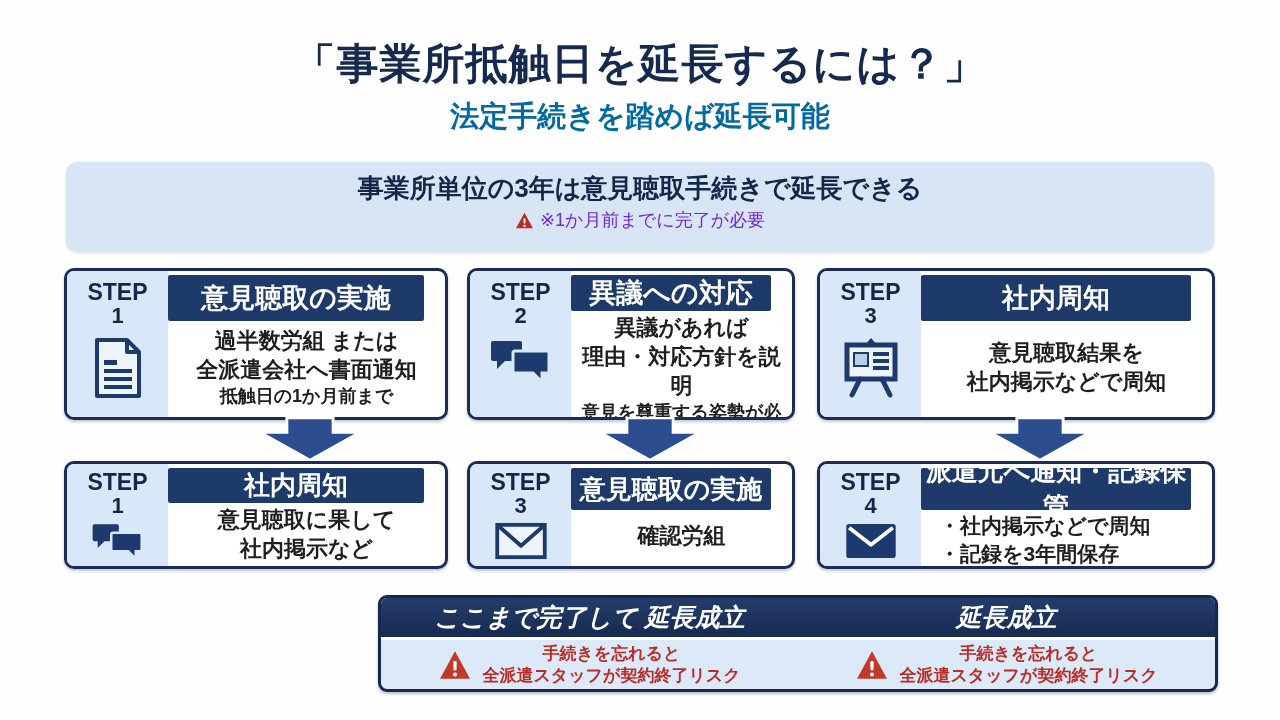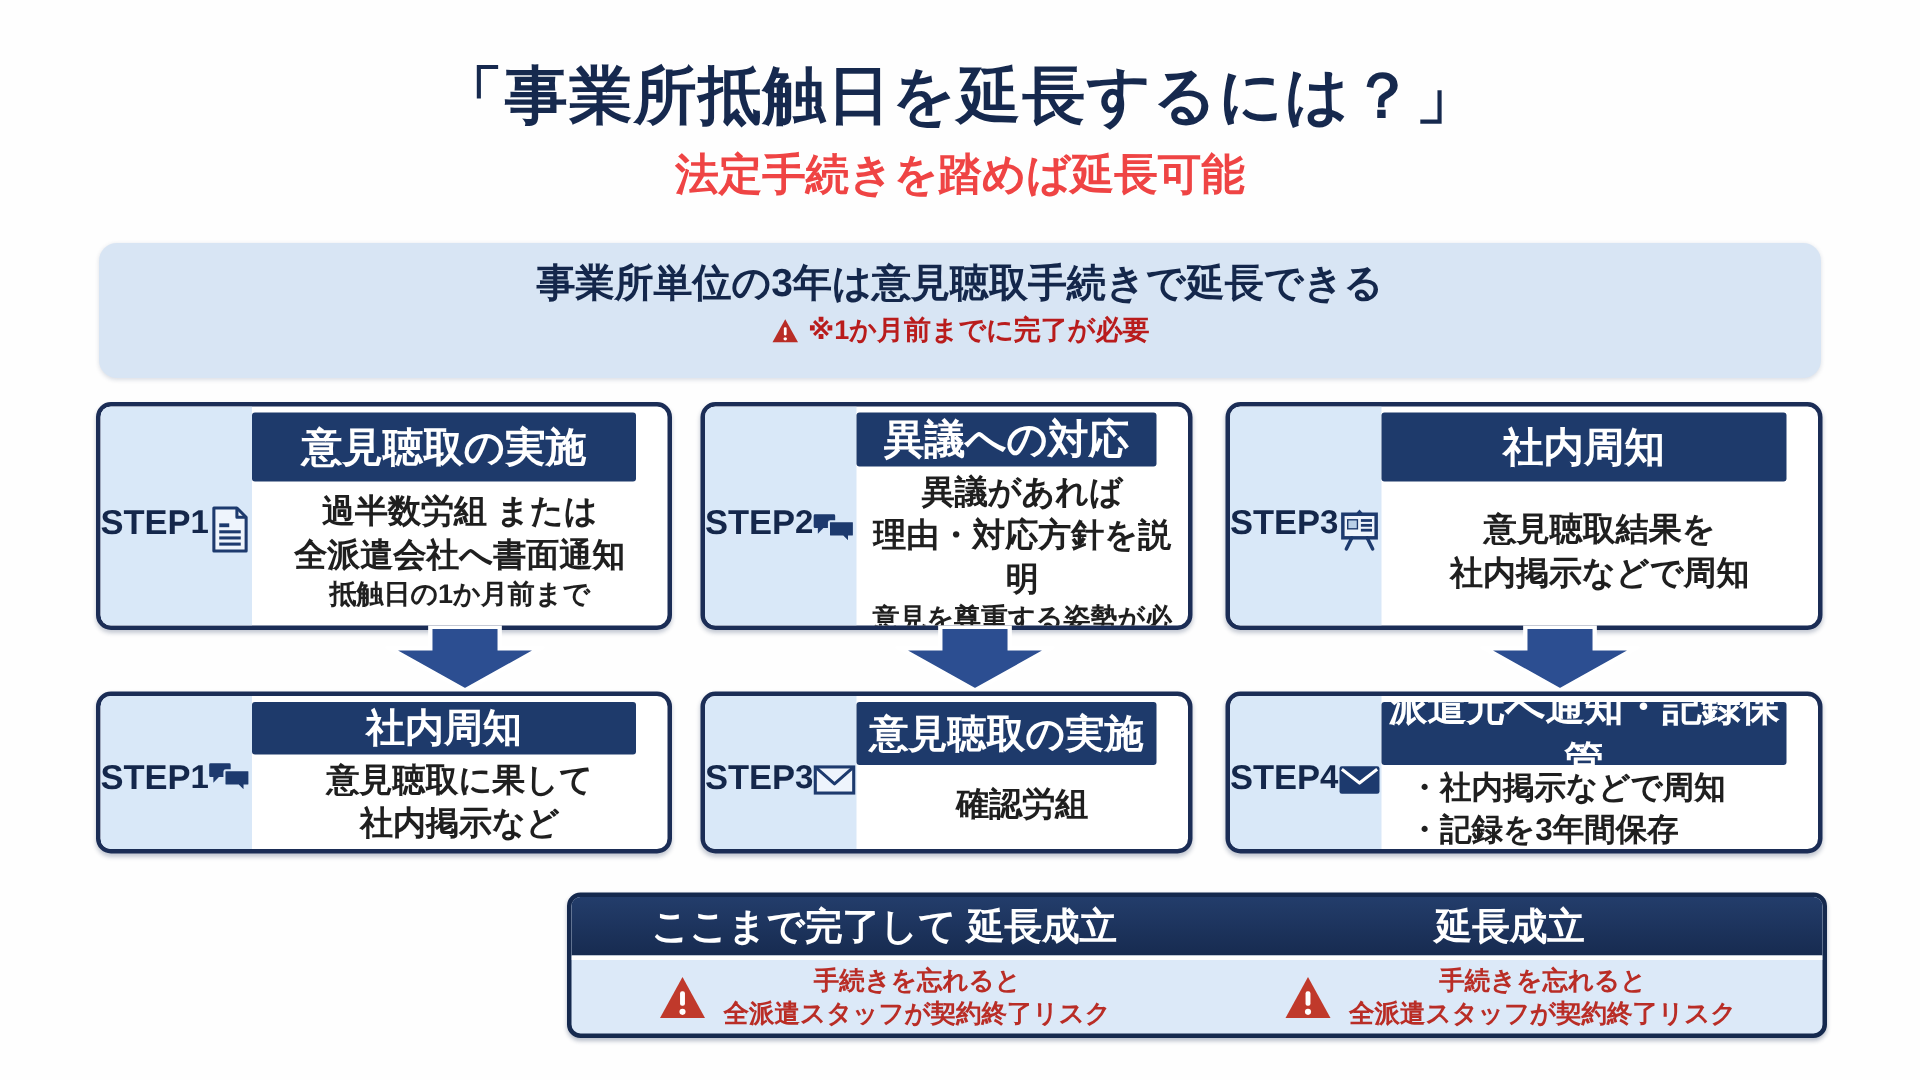--- a/index.html
+++ b/index.html
@@ -14,50 +14,50 @@
   .stage { position:absolute; inset:0; width:1280px; height:613px; }
 
   
   .title {
     position:absolute; top:36px; left:0; width:1280px;
     text-align:center; font-size:42px; font-weight:800;
     color:#16294e; letter-spacing:1px;
   }
   .subtitle {
     position:absolute; top:97px; left:0; width:1280px;
-    text-align:center; font-size:29px; font-weight:800; color:#ef4444;
+    text-align:center; font-size:29px; font-weight:800; color:#0369a1;
   }
 
   
   .banner {
     position:absolute; left:66px; top:162px; width:1148px; height:90px;
     background:#d8e5f4; border-radius:12px;
     box-shadow:0 1px 3px rgba(20,40,80,.15);
   }
   .banner-heading {
     margin-top:9px; text-align:center;
     font-size:26px; font-weight:800; color:#14274b;
   }
   .banner-warning {
     display:flex; justify-content:center; align-items:center; gap:6px;
-    margin-top:2px; font-size:18px; font-weight:700; color:#b91c1c;
+    margin-top:2px; font-size:18px; font-weight:400; color:#6d28d9;
   }
   .warn-sm { width:19px; height:17px; flex:0 0 auto; }
 
   
   .step-box {
     position:absolute;
     background:#ffffff;
     border:3px solid #1b2d56; border-radius:10px;
     display:flex; overflow:hidden;
     box-shadow:0 2px 3px rgba(20,40,80,.25);
   }
   .step-side {
     width:101px; flex:0 0 auto; background:#d9e8f8;
-    display:flex; flex-direction:row; align-items:center;
+    display:flex; flex-direction:column; align-items:center;
     padding-top:9px;
   }
   .step-word { font-size:23px; font-weight:800; color:#14274b; line-height:1.05; }
   .step-num  { font-size:22px; font-weight:800; color:#14274b; line-height:1.1; }
   .step-icon { display:block; margin-top:8px; }
   .step-main { flex:1 1 auto; display:flex; flex-direction:column; }
   .step-header {
     margin:4px 21px 0 0; background:#1e3a6b; color:#ffffff;
     text-align:center; font-weight:800; border-radius:2px;
     display:flex; align-items:center; justify-content:center;
@@ -82,21 +82,21 @@
     border:3px solid #15294e; border-radius:9px; overflow:hidden;
     background:#dce9f8; box-shadow:0 2px 3px rgba(20,40,80,.3);
   }
   .footer-top {
     height:42px; background:linear-gradient(#233d6b,#172b50);
     border-bottom:3px solid #ffffff;
     display:flex;
   }
   .footer-top-cell {
     flex:1 1 50%; display:flex; align-items:center; justify-content:center;
-    color:#ffffff; font-size:25px; font-weight:800;
+    color:#ffffff; font-size:25px; font-weight:800;font-style:italic;
   }
   .footer-bottom { height:49px; display:flex; }
   .footer-risk-cell {
     flex:1 1 50%; display:flex; align-items:center; justify-content:center; gap:10px;
   }
   .warn-lg { width:34px; height:30px; flex:0 0 auto; }
   .risk-text { text-align:center; color:#b92d26; font-weight:800; font-size:17px; line-height:1.25; }
 </style>
 </head>
 <body>

